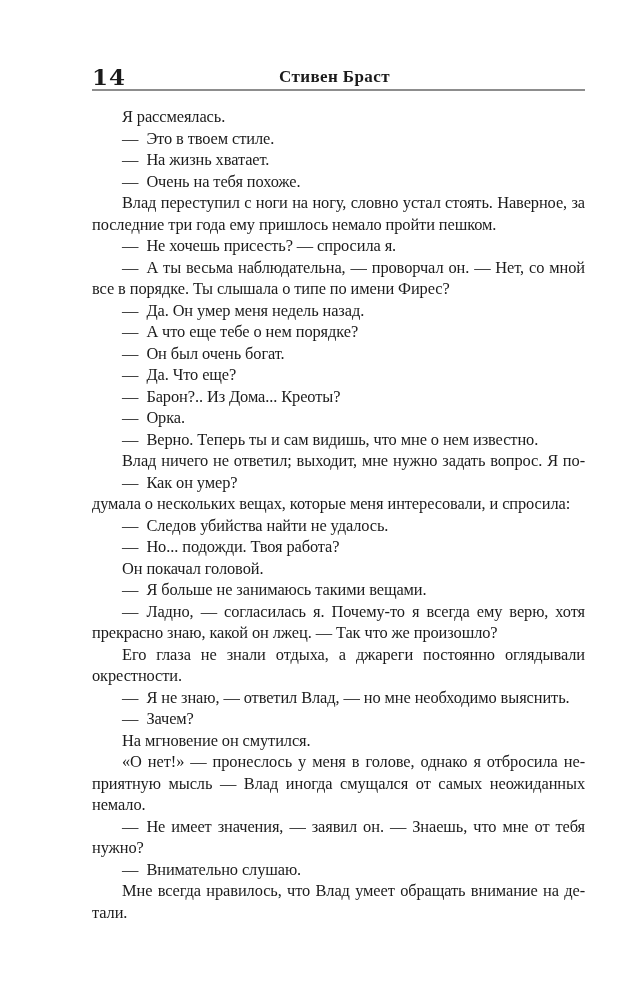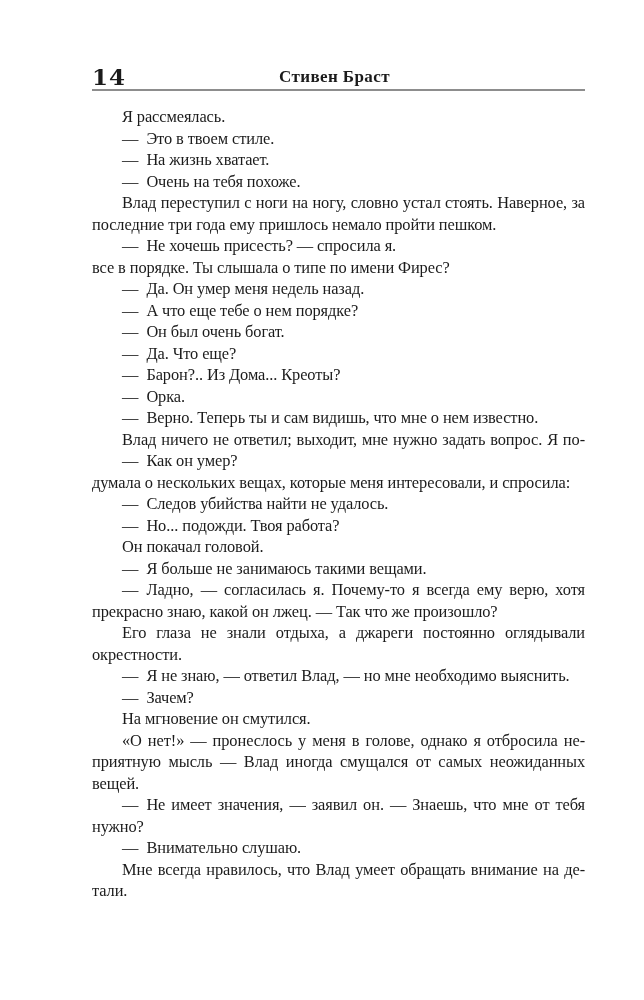--- a/index.html
+++ b/index.html
@@ -79,20 +79,21 @@
   <div class="rule"></div>
 
   <div class="body">
     <div class="ln ind">Я рассмеялась.</div>
     <div class="ln ind">— Это в твоем стиле.</div>
     <div class="ln ind">— На жизнь хватает.</div>
     <div class="ln ind">— Очень на тебя похоже.</div>
     <div class="ln ind jst">Влад переступил с ноги на ногу, словно устал стоять. Наверное, за</div>
     <div class="ln">последние три года ему пришлось немало пройти пешком.</div>
     <div class="ln ind">— Не хочешь присесть? — спросила я.</div>
+    <div class="ln ind jst">— А ты весьма наблюдательна, — проворчал он. — Нет, со мной</div>
     <div class="ln">все в порядке. Ты слышала о типе по имени Фирес?</div>
     <div class="ln ind">— Да. Он умер меня недель назад.</div>
     <div class="ln ind">— А что еще тебе о нем порядке?</div>
     <div class="ln ind">— Он был очень богат.</div>
     <div class="ln ind">— Да. Что еще?</div>
     <div class="ln ind">— Барон?.. Из Дома... Креоты?</div>
     <div class="ln ind">— Орка.</div>
     <div class="ln ind">— Верно. Теперь ты и сам видишь, что мне о нем известно.</div>
     <div class="ln ind jst">Влад ничего не ответил; выходит, мне нужно задать вопрос. Я по-</div>
     <div class="ln ind">— Как он умер?</div>
@@ -103,21 +104,21 @@
     <div class="ln ind">— Я больше не занимаюсь такими вещами.</div>
     <div class="ln ind jst">— Ладно, — согласилась я. Почему-то я всегда ему верю, хотя</div>
     <div class="ln">прекрасно знаю, какой он лжец. — Так что же произошло?</div>
     <div class="ln ind jst">Его глаза не знали отдыха, а джареги постоянно оглядывали</div>
     <div class="ln">окрестности.</div>
     <div class="ln ind">— Я не знаю, — ответил Влад, — но мне необходимо выяснить.</div>
     <div class="ln ind">— Зачем?</div>
     <div class="ln ind">На мгновение он смутился.</div>
     <div class="ln ind jst">«О нет!» — пронеслось у меня в голове, однако я отбросила не-</div>
     <div class="ln jst">приятную мысль — Влад иногда смущался от самых неожиданных</div>
-    <div class="ln">вещей.</div>
+    <div class="ln">немало.</div>
     <div class="ln ind jst">— Не имеет значения, — заявил он. — Знаешь, что мне от тебя</div>
     <div class="ln">нужно?</div>
     <div class="ln ind">— Внимательно слушаю.</div>
     <div class="ln ind jst">Мне всегда нравилось, что Влад умеет обращать внимание на де-</div>
     <div class="ln">тали.</div>
   </div>
 
 </div>
 
 </body></html>

